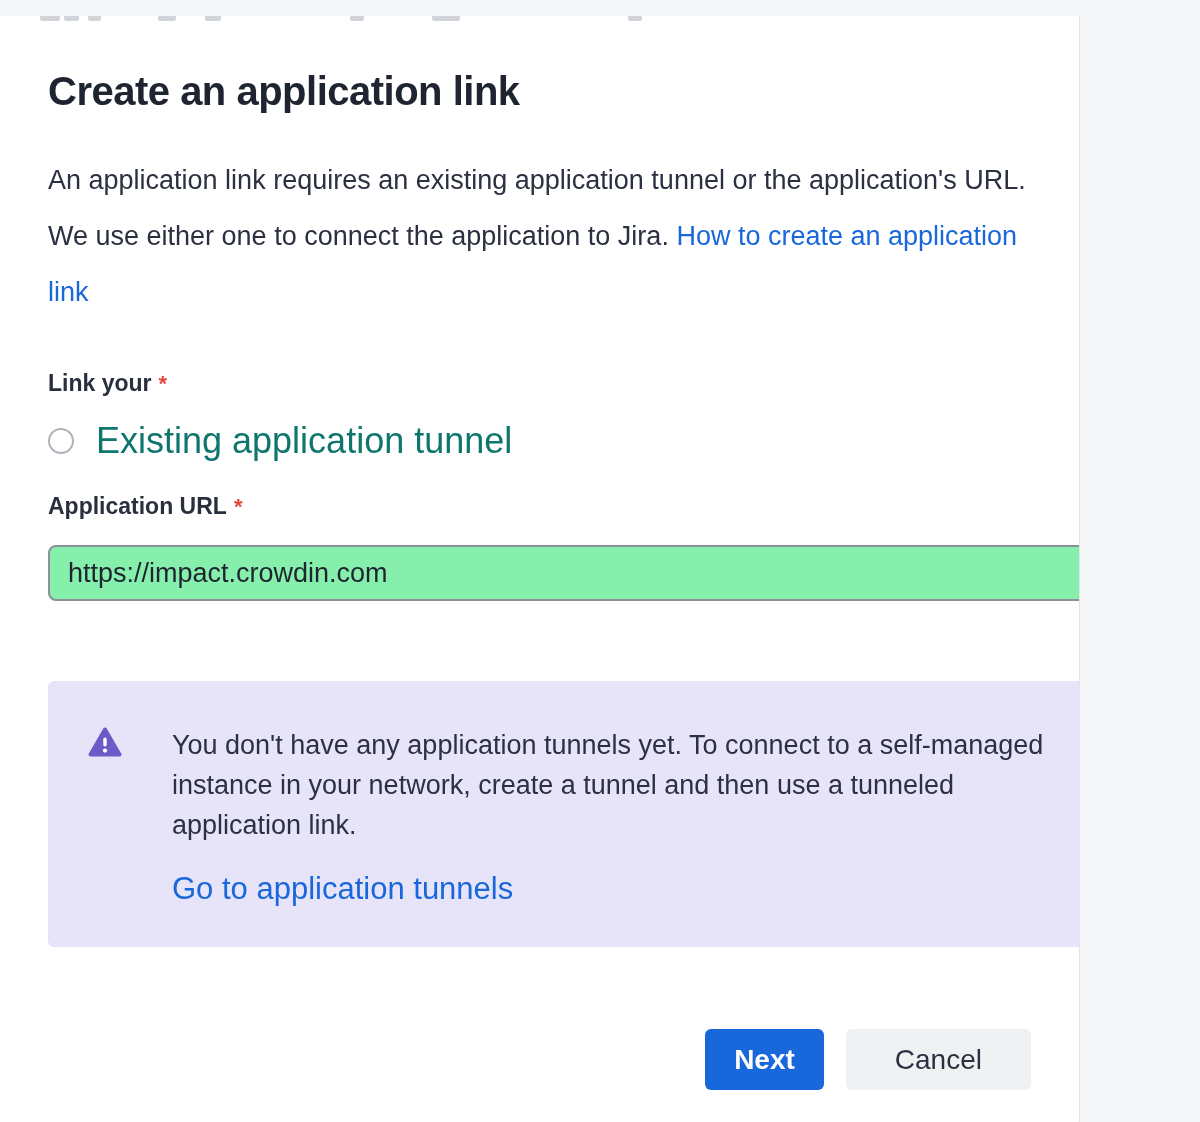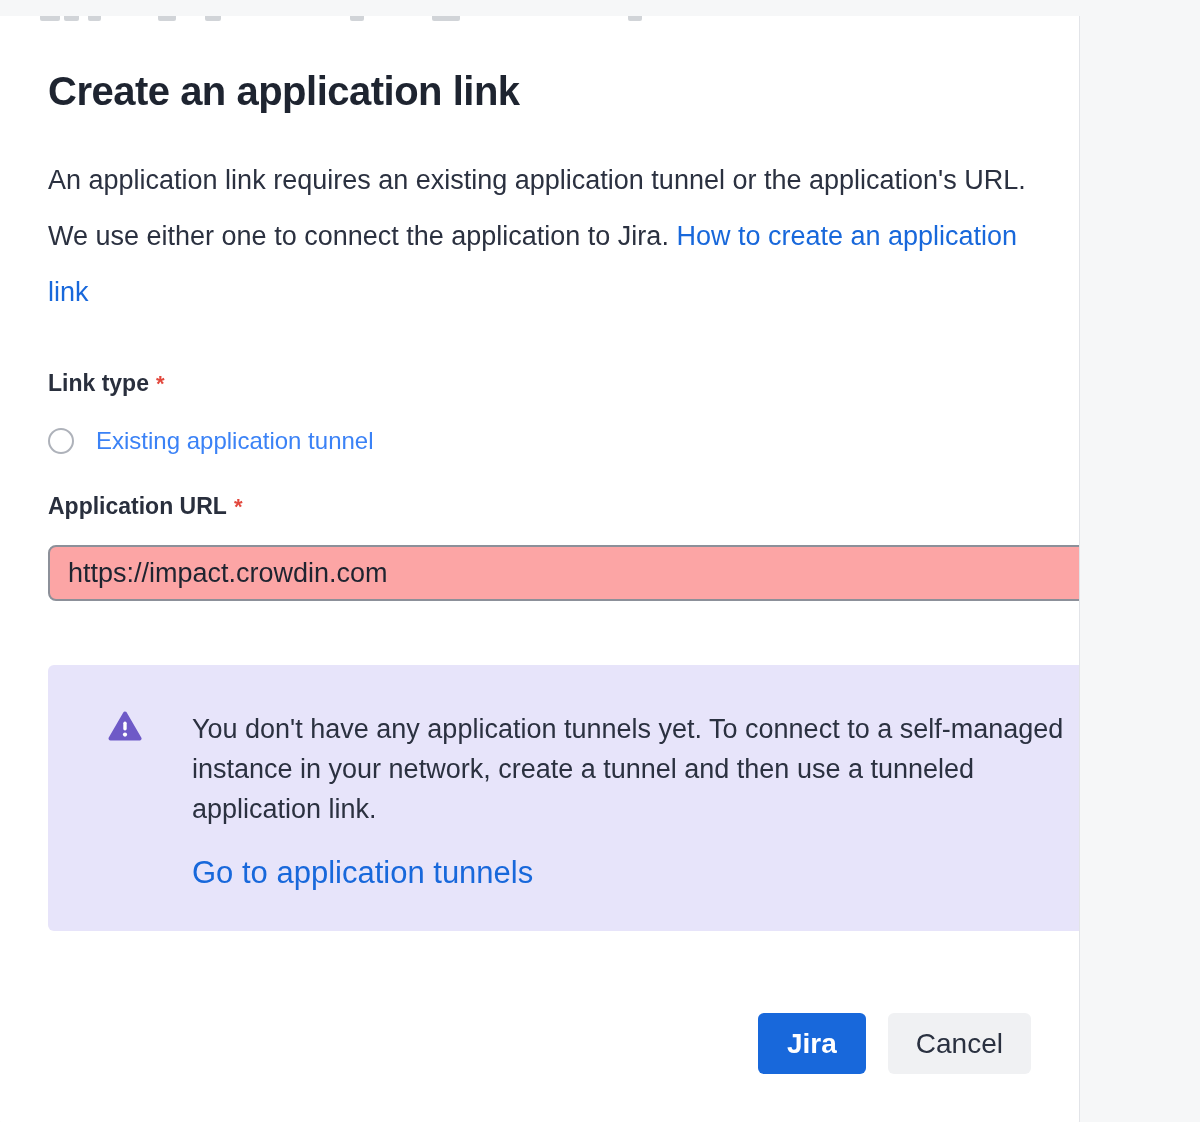--- a/index.html
+++ b/index.html
@@ -82,49 +82,48 @@
   .radio-row.selected .radio-circle::after {
     content: "";
     position: absolute;
     left: 50%; top: 50%;
     width: 13px; height: 13px;
     margin: -6.5px 0 0 -6.5px;
     border-radius: 50%;
     background: #1868db;
   }
   .radio-label {
-    font-size: 24px;
-    color: #3b82f6;
+    font-size: 36px;
+    color: #0f766e;
   }
 
   .url-label { margin-top: 36px; }
   .url-input {
     margin-top: 25px;
     width: 1104px;
     height: 56px;
     border: 2px solid #8c9099;
     border-radius: 8px;
     font-family: "Liberation Sans", sans-serif;
     font-size: 27px;
     color: #1e2430;
     padding: 0 18px;
-    background: #fca5a5;
+    background: #86efac;
     outline: none;
   }
 
   .warning-box {
-    margin-top: 64px;
+    margin-top: 80px;
     width: 1104px;
     min-height: 258px;
     background: #e7e4fa;
     border-radius: 6px;
     display: flex;
     padding: 44px 40px 40px 40px;
     gap: 50px;
-    justify-content: center;
   }
   .warning-icon-wrap { flex: 0 0 34px; padding-top: 2px; }
   .warning-text-col { max-width: 900px; }
   .warning-message {
     font-size: 27px;
     line-height: 40px;
     color: #2b3140;
   }
   .warning-link {
     display: inline-block;
@@ -153,21 +152,21 @@
   }
   .btn-primary {
     background: #1868db;
     color: #ffffff;
     padding: 0 29px;
     font-weight: 600;
   }
   .btn-subtle {
     background: #f0f1f3;
     color: #2a3140;
-    padding: 0 28px;
+    padding: 0 49px;
   }
 </style>
 </head>
 <body>
 
 <div class="modal">
   <div class="top-fragments">
     <div class="frag" style="left:40px;width:20px;"></div>
     <div class="frag" style="left:64px;width:15px;"></div>
     <div class="frag" style="left:88px;width:13px;"></div>
@@ -176,21 +175,21 @@
     <div class="frag" style="left:350px;width:14px;"></div>
     <div class="frag" style="left:432px;width:28px;"></div>
     <div class="frag" style="left:628px;width:14px;"></div>
   </div>
 
   <div class="content">
     <h1 class="title">Create an application link</h1>
 
     <p class="desc"><span>An application link requires an existing application tunnel or the application's URL. We use either one to connect the application to Jira. </span><a class="link">How to create an application link</a></p>
 
-    <div class="field-label"><span>Link type</span><span class="required">*</span></div>
+    <div class="field-label"><span>Link your</span><span class="required">*</span></div>
 
     <div class="radio-group">
       <div class="radio-row">
         <span class="radio-circle"></span>
         <span class="radio-label">Existing application tunnel</span>
       </div>
     </div>
 
     <div class="field-label url-label"><span>Application URL</span><span class="required">*</span></div>
 
@@ -204,17 +203,17 @@
           <circle cx="17" cy="23.6" r="2.1" fill="#ffffff"></circle>
         </svg>
       </div>
       <div class="warning-text-col">
         <div class="warning-message">You don't have any application tunnels yet. To connect to a self-managed instance in your network, create a tunnel and then use a tunneled application link.</div>
         <a class="link warning-link">Go to application tunnels</a>
       </div>
     </div>
 
     <div class="actions">
-      <button class="btn btn-primary">Jira</button>
+      <button class="btn btn-primary">Next</button>
       <button class="btn btn-subtle">Cancel</button>
     </div>
   </div>
 </div>
 
 </body></html>

